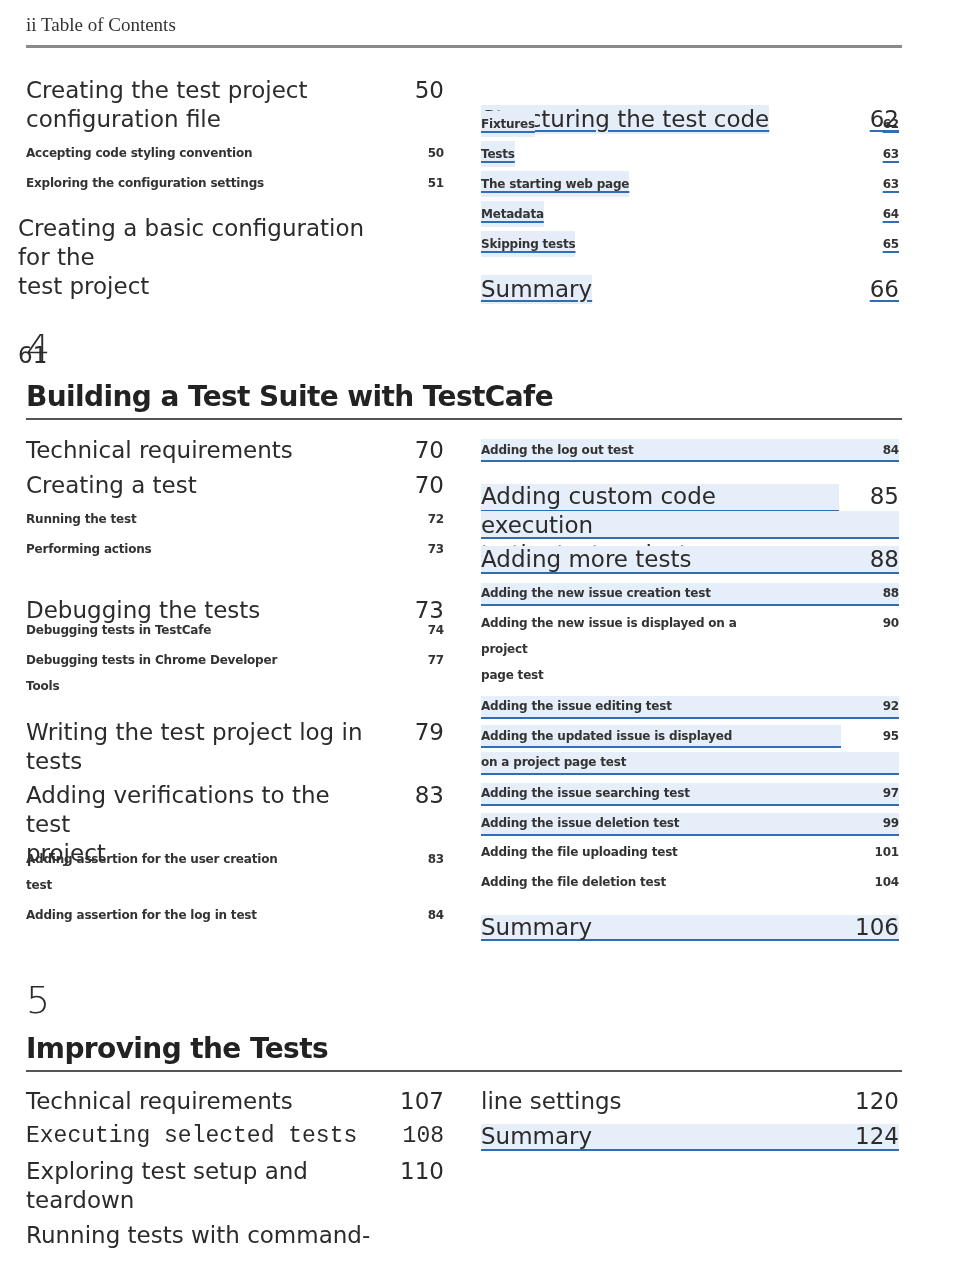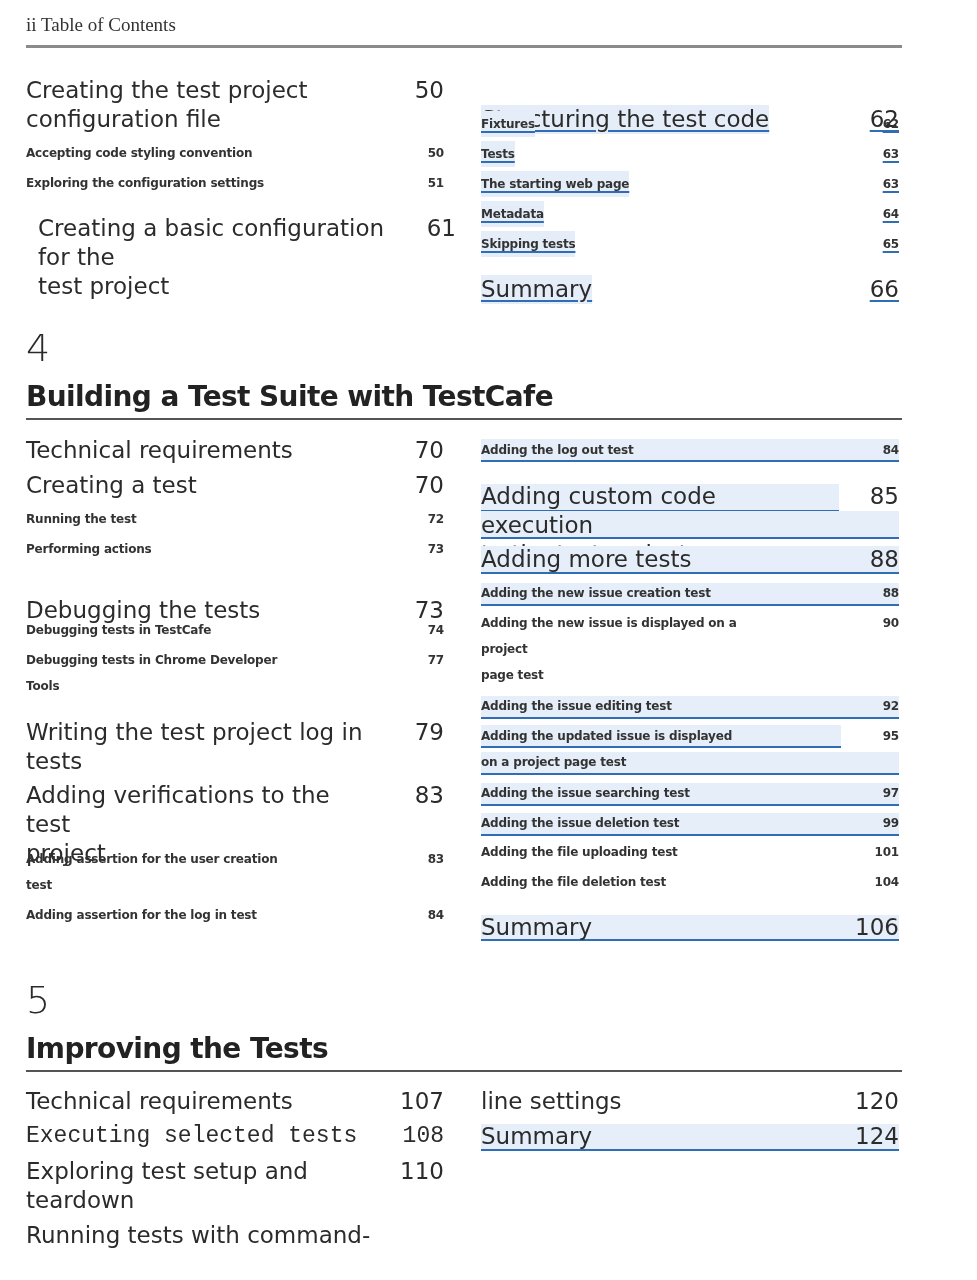--- a/index.html
+++ b/index.html
@@ -34,21 +34,21 @@
   <span class="p">50</span>
 </div>
 <div class="row sm" style="left:26px;top:140px;width:418px;">
   <span class="t">Accepting code styling convention</span>
   <span class="p">50</span>
 </div>
 <div class="row sm" style="left:26px;top:170px;width:418px;">
   <span class="t">Exploring the configuration settings</span>
   <span class="p">51</span>
 </div>
-<div class="row big" style="left:38px;top:214px;width:418px;">
+<div class="row big" style="left:18px;top:214px;width:418px;flex-direction:column;">
   <span class="t">Creating a basic configuration
 for the
 test project</span>
   <span class="p">61</span>
 </div>
 
 <div class="row big link" style="left:481px;top:76px;width:418px;margin-top:29px;">
   <span class="t hl">Structuring the test code</span>
   <span class="p">62</span>
 </div>

